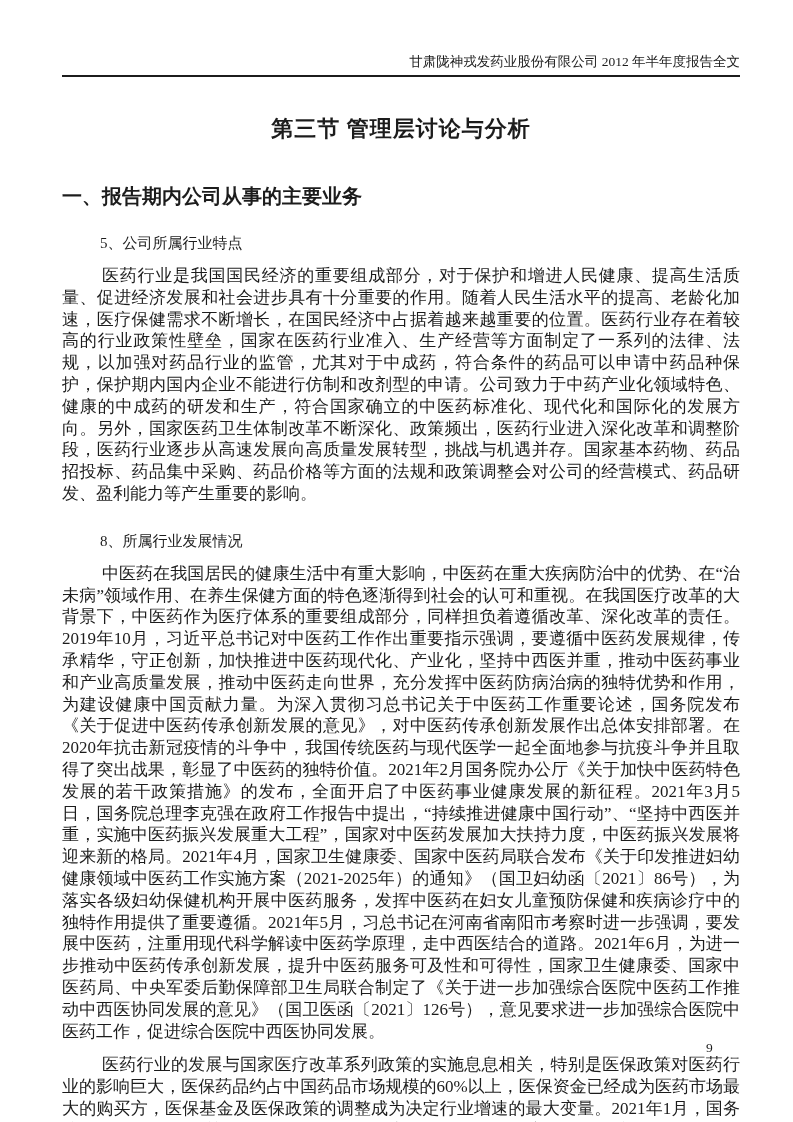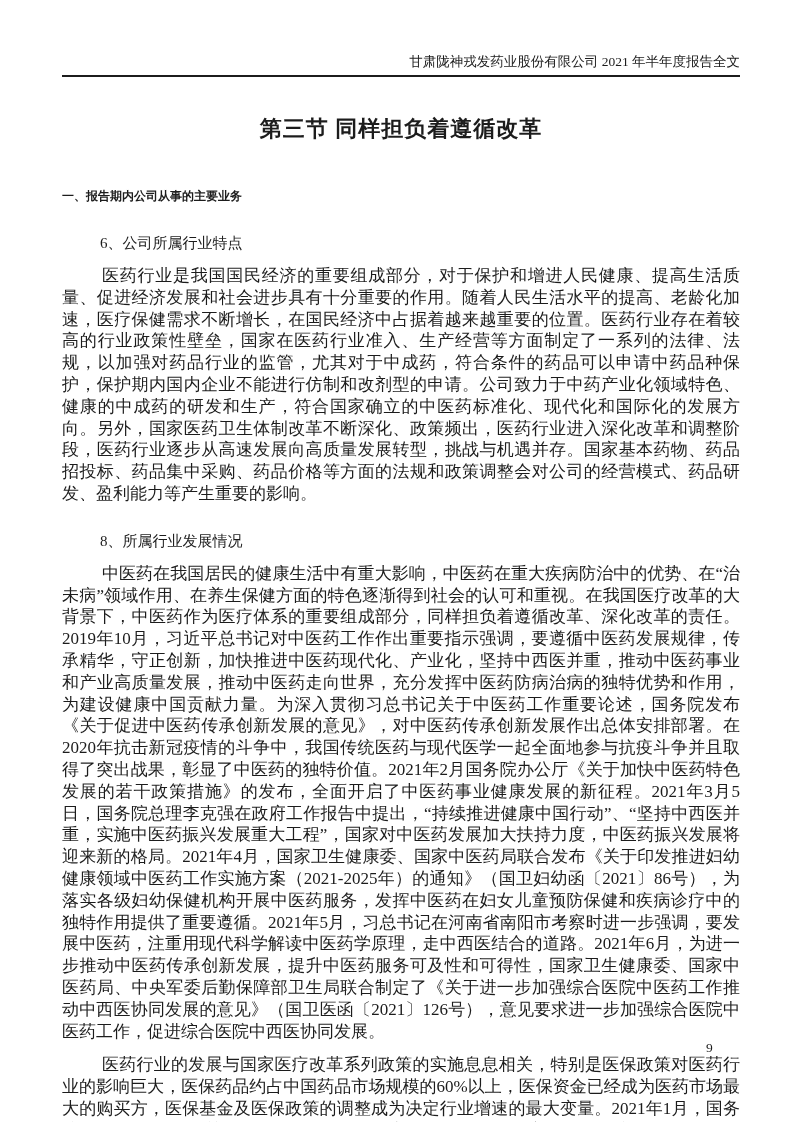--- a/index.html
+++ b/index.html
@@ -32,21 +32,21 @@
   .chapter-title {
     margin: 37px 0 0 0;
     text-align: center;
     font-size: 22px;
     font-weight: bold;
     line-height: 30px;
     letter-spacing: 1px;
   }
   .section-heading {
     margin: 41px 0 0 0;
-    font-size: 12px;
+    font-size: 20px;
     font-weight: bold;
     line-height: 22px;
   }
   .sub-heading {
     margin: 26px 0 0 0;
     padding-left: 38px;
     font-size: 15px;
     font-weight: normal;
     line-height: 21px;
   }
@@ -65,27 +65,27 @@
     font-size: 13.5px;
     line-height: 16px;
     color: #1c1c1c;
   }
 </style>
 </head>
 <body>
 
 <div class="page">
   <div class="content">
-    <div class="doc-header">甘肃陇神戎发药业股份有限公司 2021 年半年度报告全文</div>
+    <div class="doc-header">甘肃陇神戎发药业股份有限公司 2012 年半年度报告全文</div>
 
-    <h1 class="chapter-title">第三节 同样担负着遵循改革</h1>
+    <h1 class="chapter-title">第三节 管理层讨论与分析</h1>
 
     <h2 class="section-heading">一、报告期内公司从事的主要业务</h2>
 
-    <h3 class="sub-heading">6、公司所属行业特点</h3>
+    <h3 class="sub-heading">5、公司所属行业特点</h3>
 
     <p class="body-para">医药行业是我国国民经济的重要组成部分，对于保护和增进人民健康、提高生活质量、促进经济发展和社会进步具有十分重要的作用。随着人民生活水平的提高、老龄化加速，医疗保健需求不断增长，在国民经济中占据着越来越重要的位置。医药行业存在着较高的行业政策性壁垒，国家在医药行业准入、生产经营等方面制定了一系列的法律、法规，以加强对药品行业的监管，尤其对于中成药，符合条件的药品可以申请中药品种保护，保护期内国内企业不能进行仿制和改剂型的申请。公司致力于中药产业化领域特色、健康的中成药的研发和生产，符合国家确立的中医药标准化、现代化和国际化的发展方向。另外，国家医药卫生体制改革不断深化、政策频出，医药行业进入深化改革和调整阶段，医药行业逐步从高速发展向高质量发展转型，挑战与机遇并存。国家基本药物、药品招投标、药品集中采购、药品价格等方面的法规和政策调整会对公司的经营模式、药品研发、盈利能力等产生重要的影响。</p>
 
     <h3 class="sub-heading">8、所属行业发展情况</h3>
 
     <p class="body-para">中医药在我国居民的健康生活中有重大影响，中医药在重大疾病防治中的优势、在“治未病”领域作用、在养生保健方面的特色逐渐得到社会的认可和重视。在我国医疗改革的大背景下，中医药作为医疗体系的重要组成部分，同样担负着遵循改革、深化改革的责任。2019年10月，习近平总书记对中医药工作作出重要指示强调，要遵循中医药发展规律，传承精华，守正创新，加快推进中医药现代化、产业化，坚持中西医并重，推动中医药事业和产业高质量发展，推动中医药走向世界，充分发挥中医药防病治病的独特优势和作用，为建设健康中国贡献力量。为深入贯彻习总书记关于中医药工作重要论述，国务院发布《关于促进中医药传承创新发展的意见》，对中医药传承创新发展作出总体安排部署。在2020年抗击新冠疫情的斗争中，我国传统医药与现代医学一起全面地参与抗疫斗争并且取得了突出战果，彰显了中医药的独特价值。2021年2月国务院办公厅《关于加快中医药特色发展的若干政策措施》的发布，全面开启了中医药事业健康发展的新征程。2021年3月5日，国务院总理李克强在政府工作报告中提出，“持续推进健康中国行动”、“坚持中西医并重，实施中医药振兴发展重大工程”，国家对中医药发展加大扶持力度，中医药振兴发展将迎来新的格局。2021年4月，国家卫生健康委、国家中医药局联合发布《关于印发推进妇幼健康领域中医药工作实施方案（2021-2025年）的通知》（国卫妇幼函〔2021〕86号），为落实各级妇幼保健机构开展中医药服务，发挥中医药在妇女儿童预防保健和疾病诊疗中的独特作用提供了重要遵循。2021年5月，习总书记在河南省南阳市考察时进一步强调，要发展中医药，注重用现代科学解读中医药学原理，走中西医结合的道路。2021年6月，为进一步推动中医药传承创新发展，提升中医药服务可及性和可得性，国家卫生健康委、国家中医药局、中央军委后勤保障部卫生局联合制定了《关于进一步加强综合医院中医药工作推动中西医协同发展的意见》（国卫医函〔2021〕126号），意见要求进一步加强综合医院中医药工作，促进综合医院中西医协同发展。</p>
 
     <p class="body-para">医药行业的发展与国家医疗改革系列政策的实施息息相关，特别是医保政策对医药行业的影响巨大，医保药品约占中国药品市场规模的60%以上，医保资金已经成为医药市场最大的购买方，医保基金及医保政策的调整成为决定行业增速的最大变量。2021年1月，国务院办公厅发布的《关于推动药品集中带量采购工作常态化制度化开展的意见》（国办发〔2021〕2号）对发挥医保基金战略性购买作用，推动药品集中带量采购工作常态化制度化开展作出指示。2021年5月，《国务院办公厅关于印发深化医药卫生体制改革2021年重点工作任务的通知》（国办发〔2018〕20号）指出，要完善符合中医药特点的医保支付政策。</p>
   </div>
 

